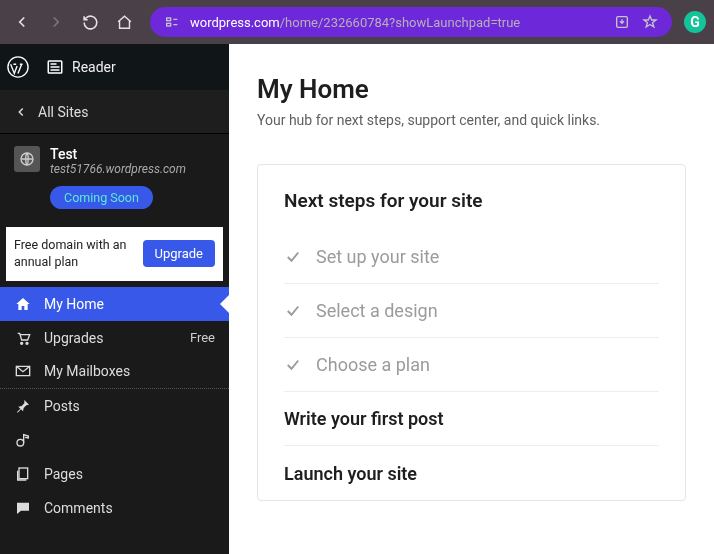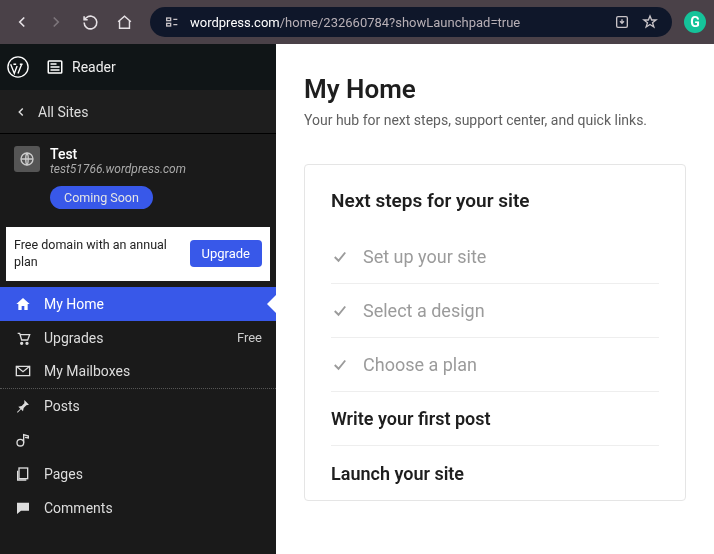--- a/index.html
+++ b/index.html
@@ -2,42 +2,42 @@
 <html><head>
 <meta charset="utf-8">
 <style>
 * { margin:0; padding:0; box-sizing:border-box; font-family:-apple-system,"Segoe UI",Roboto,sans-serif; }
 body { width:714px; height:554px; overflow:hidden; background:#fff; }
 
 
 .browser-bar { height:44px; background:#4a4148; display:flex; align-items:center; padding:0 8px; gap:6px; }
 .nav-btn { width:28px; height:28px; display:flex; align-items:center; justify-content:center; border-radius:50%; color:#c8c3c7; cursor:pointer; }
 .nav-btn.disabled { opacity:0.4; }
-.addr-bar { flex:1; height:30px; background:#0f172a; border-radius:15px; display:flex; align-items:center; padding:0 12px; color:#e6e1e5; font-size:13px; gap:8px; margin:0 6px; }
+.addr-bar { flex:1; height:30px; background:#6d28d9; border-radius:15px; display:flex; align-items:center; padding:0 12px; color:#e6e1e5; font-size:13px; gap:8px; margin:0 6px; }
 .addr-icon { width:20px; height:20px; display:flex; align-items:center; justify-content:center; color:#c8c3c7; }
 .url-text { flex:1; white-space:nowrap; overflow:hidden; }
 .url-text .domain { color:#fff; }
 .url-text .path { color:#b8b0b6; }
 .right-icons { display:flex; gap:10px; align-items:center; }
 .g-icon { width:22px; height:22px; border-radius:50%; background:#15c39a; color:#fff; font-weight:bold; display:flex; align-items:center;justify-content:center; font-size:14px; }
 
 .workspace { display:flex; height:510px; }
 
 
-.sidebar { width:276px; background:#1a1a1a; color:#ddd; display:flex; flex-direction:column; font-size:14px; }
+.sidebar { width:229px; background:#1a1a1a; color:#ddd; display:flex; flex-direction:column; font-size:14px; }
 .top-rail { height:46px; background:#101517; display:flex; align-items:center; }
 .wp-logo { width:36px; display:flex; align-items:center; justify-content:center; }
 .reader { display:flex; align-items:center; gap:8px; padding:0 10px; color:#eee; font-size:14px; }
 .all-sites { height:44px; display:flex; align-items:center; padding:0 14px; gap:10px; background:#1e1e1e; border-bottom:1px solid #000; cursor:pointer; }
 .site-block { padding:12px 14px 12px 14px; }
 .site-row { display:flex; gap:10px; align-items:flex-start; }
 .site-avatar { width:26px; height:26px; background:#555; border-radius:3px; display:flex; align-items:center; justify-content:center; }
 .site-name { font-size:14px; color:#fff; font-weight:500; }
 .site-url { font-size:12px; color:#aaa;font-style:italic; }
-.badge { display:inline-block; background:#3858e9; color:#e5e5e5; font-size:12.5px; border-radius:14px; padding:4px 14px; margin-top:10px; margin-left:36px; }
+.badge { display:inline-block; background:#3858e9; color:#5eead4; font-size:12.5px; border-radius:14px; padding:4px 14px; margin-top:10px; margin-left:36px; }
 
 .upsell { background:#fff; color:#222; margin:6px; display:flex; align-items:center; padding:10px 8px; gap:8px; }
 .upsell-text { flex:1; font-size:12.5px; line-height:1.35; }
 .upgrade-btn { background:#3858e9; color:#fff; border:none; border-radius:4px; padding:6px 12px; font-size:13px; cursor:pointer; }
 
 .nav { flex:1; overflow:hidden; }
 .nav-item { height:34px; display:flex; align-items:center; padding:0 14px; gap:12px; cursor:pointer; color:#ddd; position:relative; }
 .nav-item .label { flex:1; }
 .nav-item .meta { font-size:13px; color:#ccc; }
 .nav-item.active { background:#3858e9; color:#fff; }

